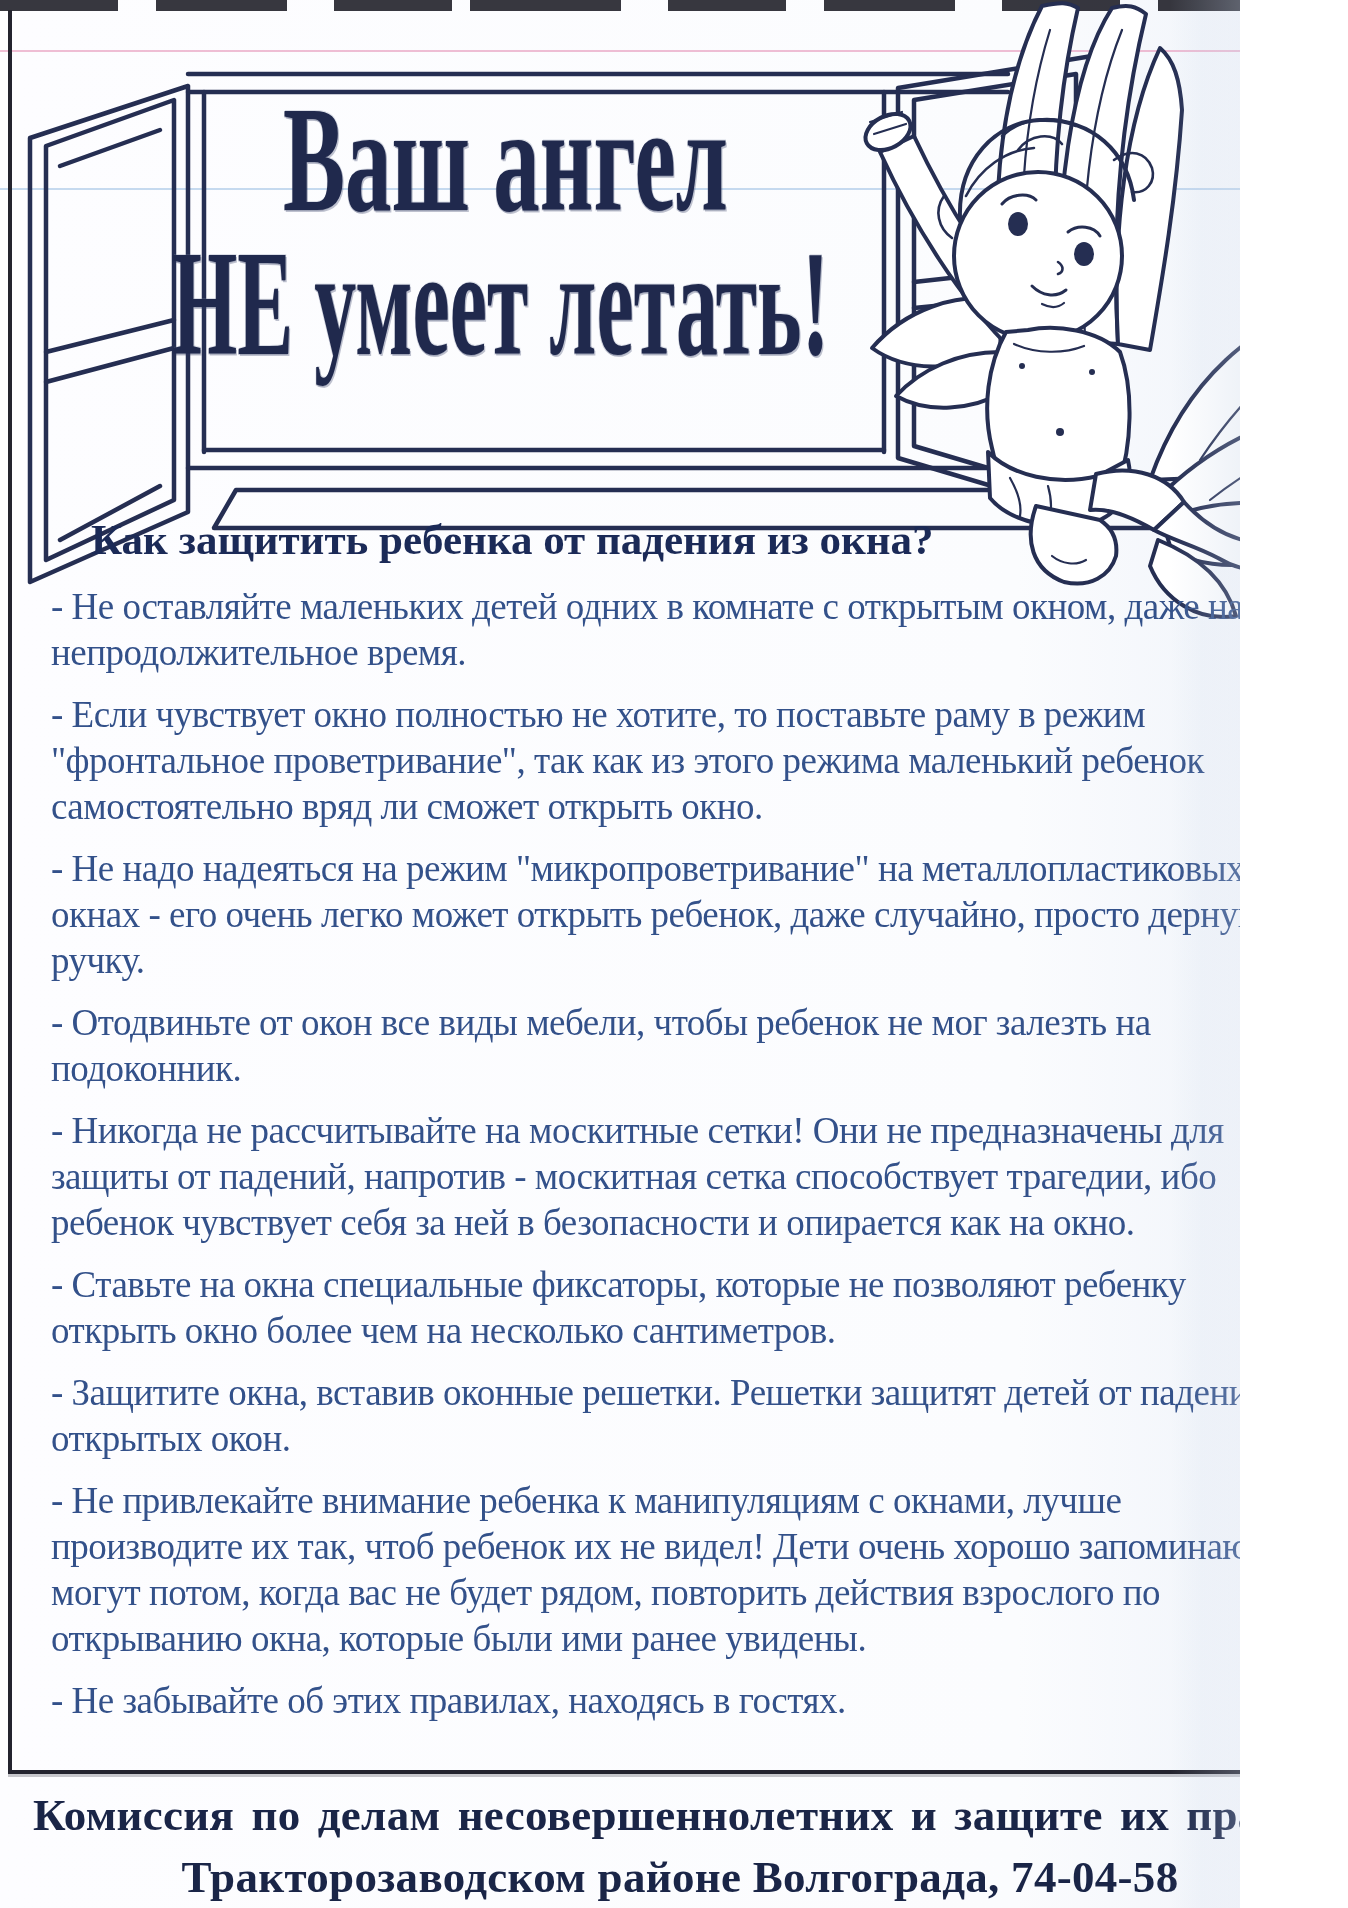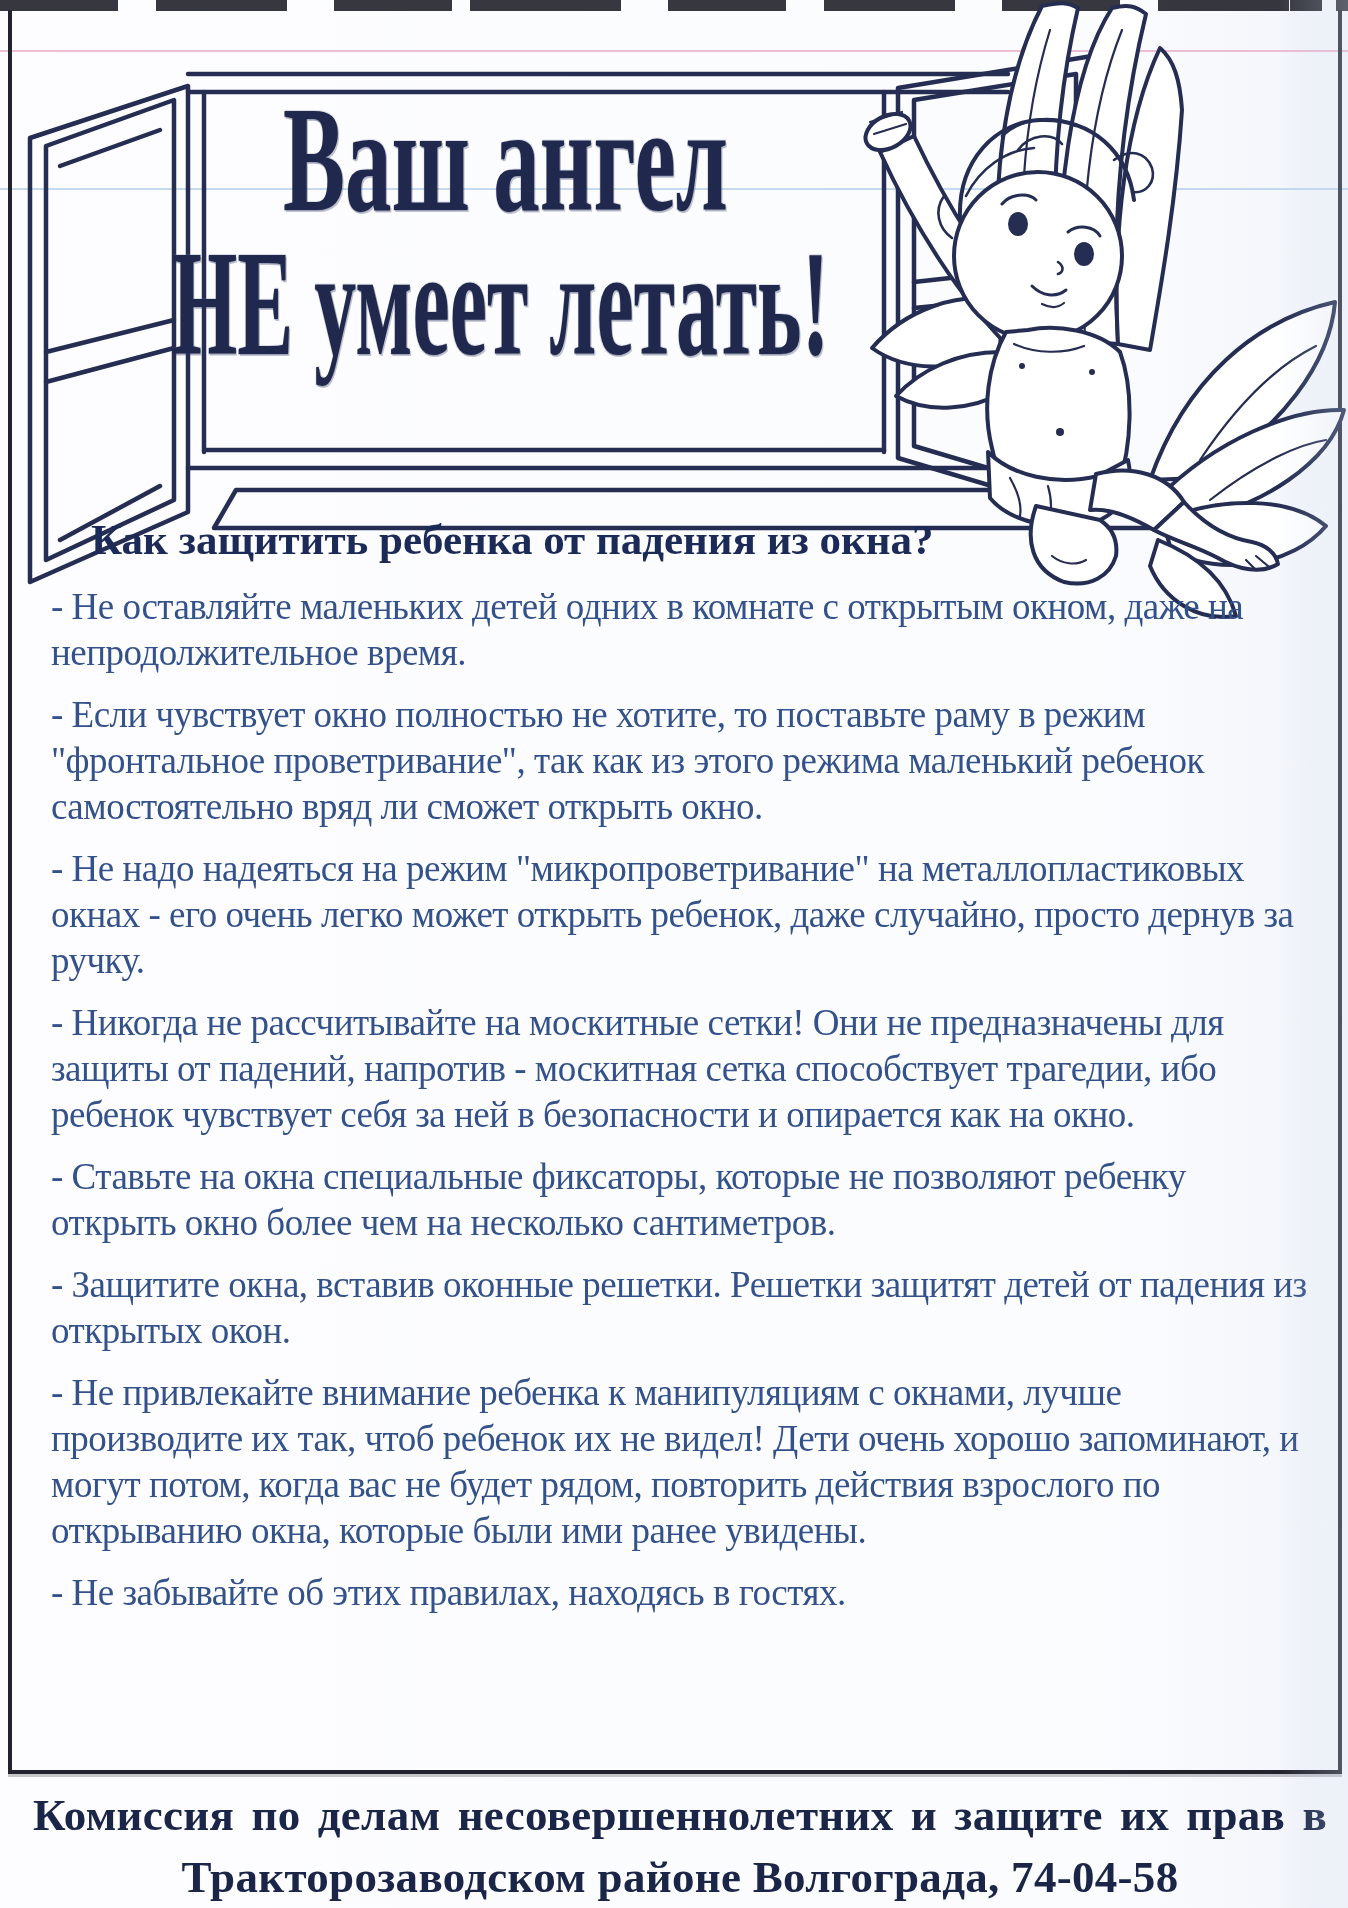--- a/index.html
+++ b/index.html
@@ -1,18 +1,18 @@
 <!DOCTYPE html>
 <html><head>
 <meta charset="utf-8">
 <style>
   html,body{margin:0;padding:0;background:#ffffff;}
   .page{
     position:relative;
-    width:1348px;height:1908px;
+    width:1240px;height:1908px;
     background:linear-gradient(90deg,#fdfdff 0%, #fbfcfe 82%, #f3f6fb 97%, #fdfdff 100%);
     overflow:hidden;
     font-family:"Liberation Serif", serif;
   }
   
   .top-marks{
     position:absolute;left:0;top:0;width:1348px;height:11px;
     background:
       repeating-linear-gradient(90deg,#15151e 0 118px,transparent 118px 156px,#15151e 156px 287px,transparent 287px 334px),
       repeating-linear-gradient(90deg,transparent 0 60px,#15151e 60px 92px,transparent 92px 410px);
@@ -154,20 +154,21 @@
 
   <div class="title title-1">Ваш ангел</div>
   <div class="title title-2">НЕ умеет летать!</div>
 
   <div class="heading">Как защитить ребенка от падения из окна?</div>
 
   <div class="tips">
     <p>- Не оставляйте маленьких детей одних в комнате с открытым окном, даже на непродолжительное время.</p>
     <p>- Если чувствует окно полностью не хотите, то поставьте раму в режим "фронтальное проветривание", так как из этого режима маленький ребенок самостоятельно вряд ли сможет открыть окно.</p>
     <p>- Не надо надеяться на режим "микропроветривание" на металлопластиковых окнах - его очень легко может открыть ребенок, даже случайно, просто дернув за ручку.</p>
+    <p>- Отодвиньте от окон все виды мебели, чтобы ребенок не мог залезть на подоконник.</p>
     <p>- Никогда не рассчитывайте на москитные сетки! Они не предназначены для защиты от падений, напротив - москитная сетка способствует трагедии, ибо ребенок чувствует себя за ней в безопасности и опирается как на окно.</p>
     <p>- Ставьте на окна специальные фиксаторы, которые не позволяют ребенку открыть окно более чем на несколько сантиметров.</p>
     <p>- Защитите окна, вставив оконные решетки. Решетки защитят детей от падения из открытых окон.</p>
     <p>- Не привлекайте внимание ребенка к манипуляциям с окнами, лучше производите их так, чтоб ребенок их не видел! Дети очень хорошо запоминают, и могут потом, когда вас не будет рядом, повторить действия взрослого по открыванию окна, которые были ими ранее увидены.</p>
     <p>- Не забывайте об этих правилах, находясь в гостях.</p>
   </div>
 
   <div class="footer">
     <div class="f1">Комиссия по делам несовершеннолетних и защите их прав в</div>
     <div class="f2">Тракторозаводском районе Волгограда, 74-04-58</div>

